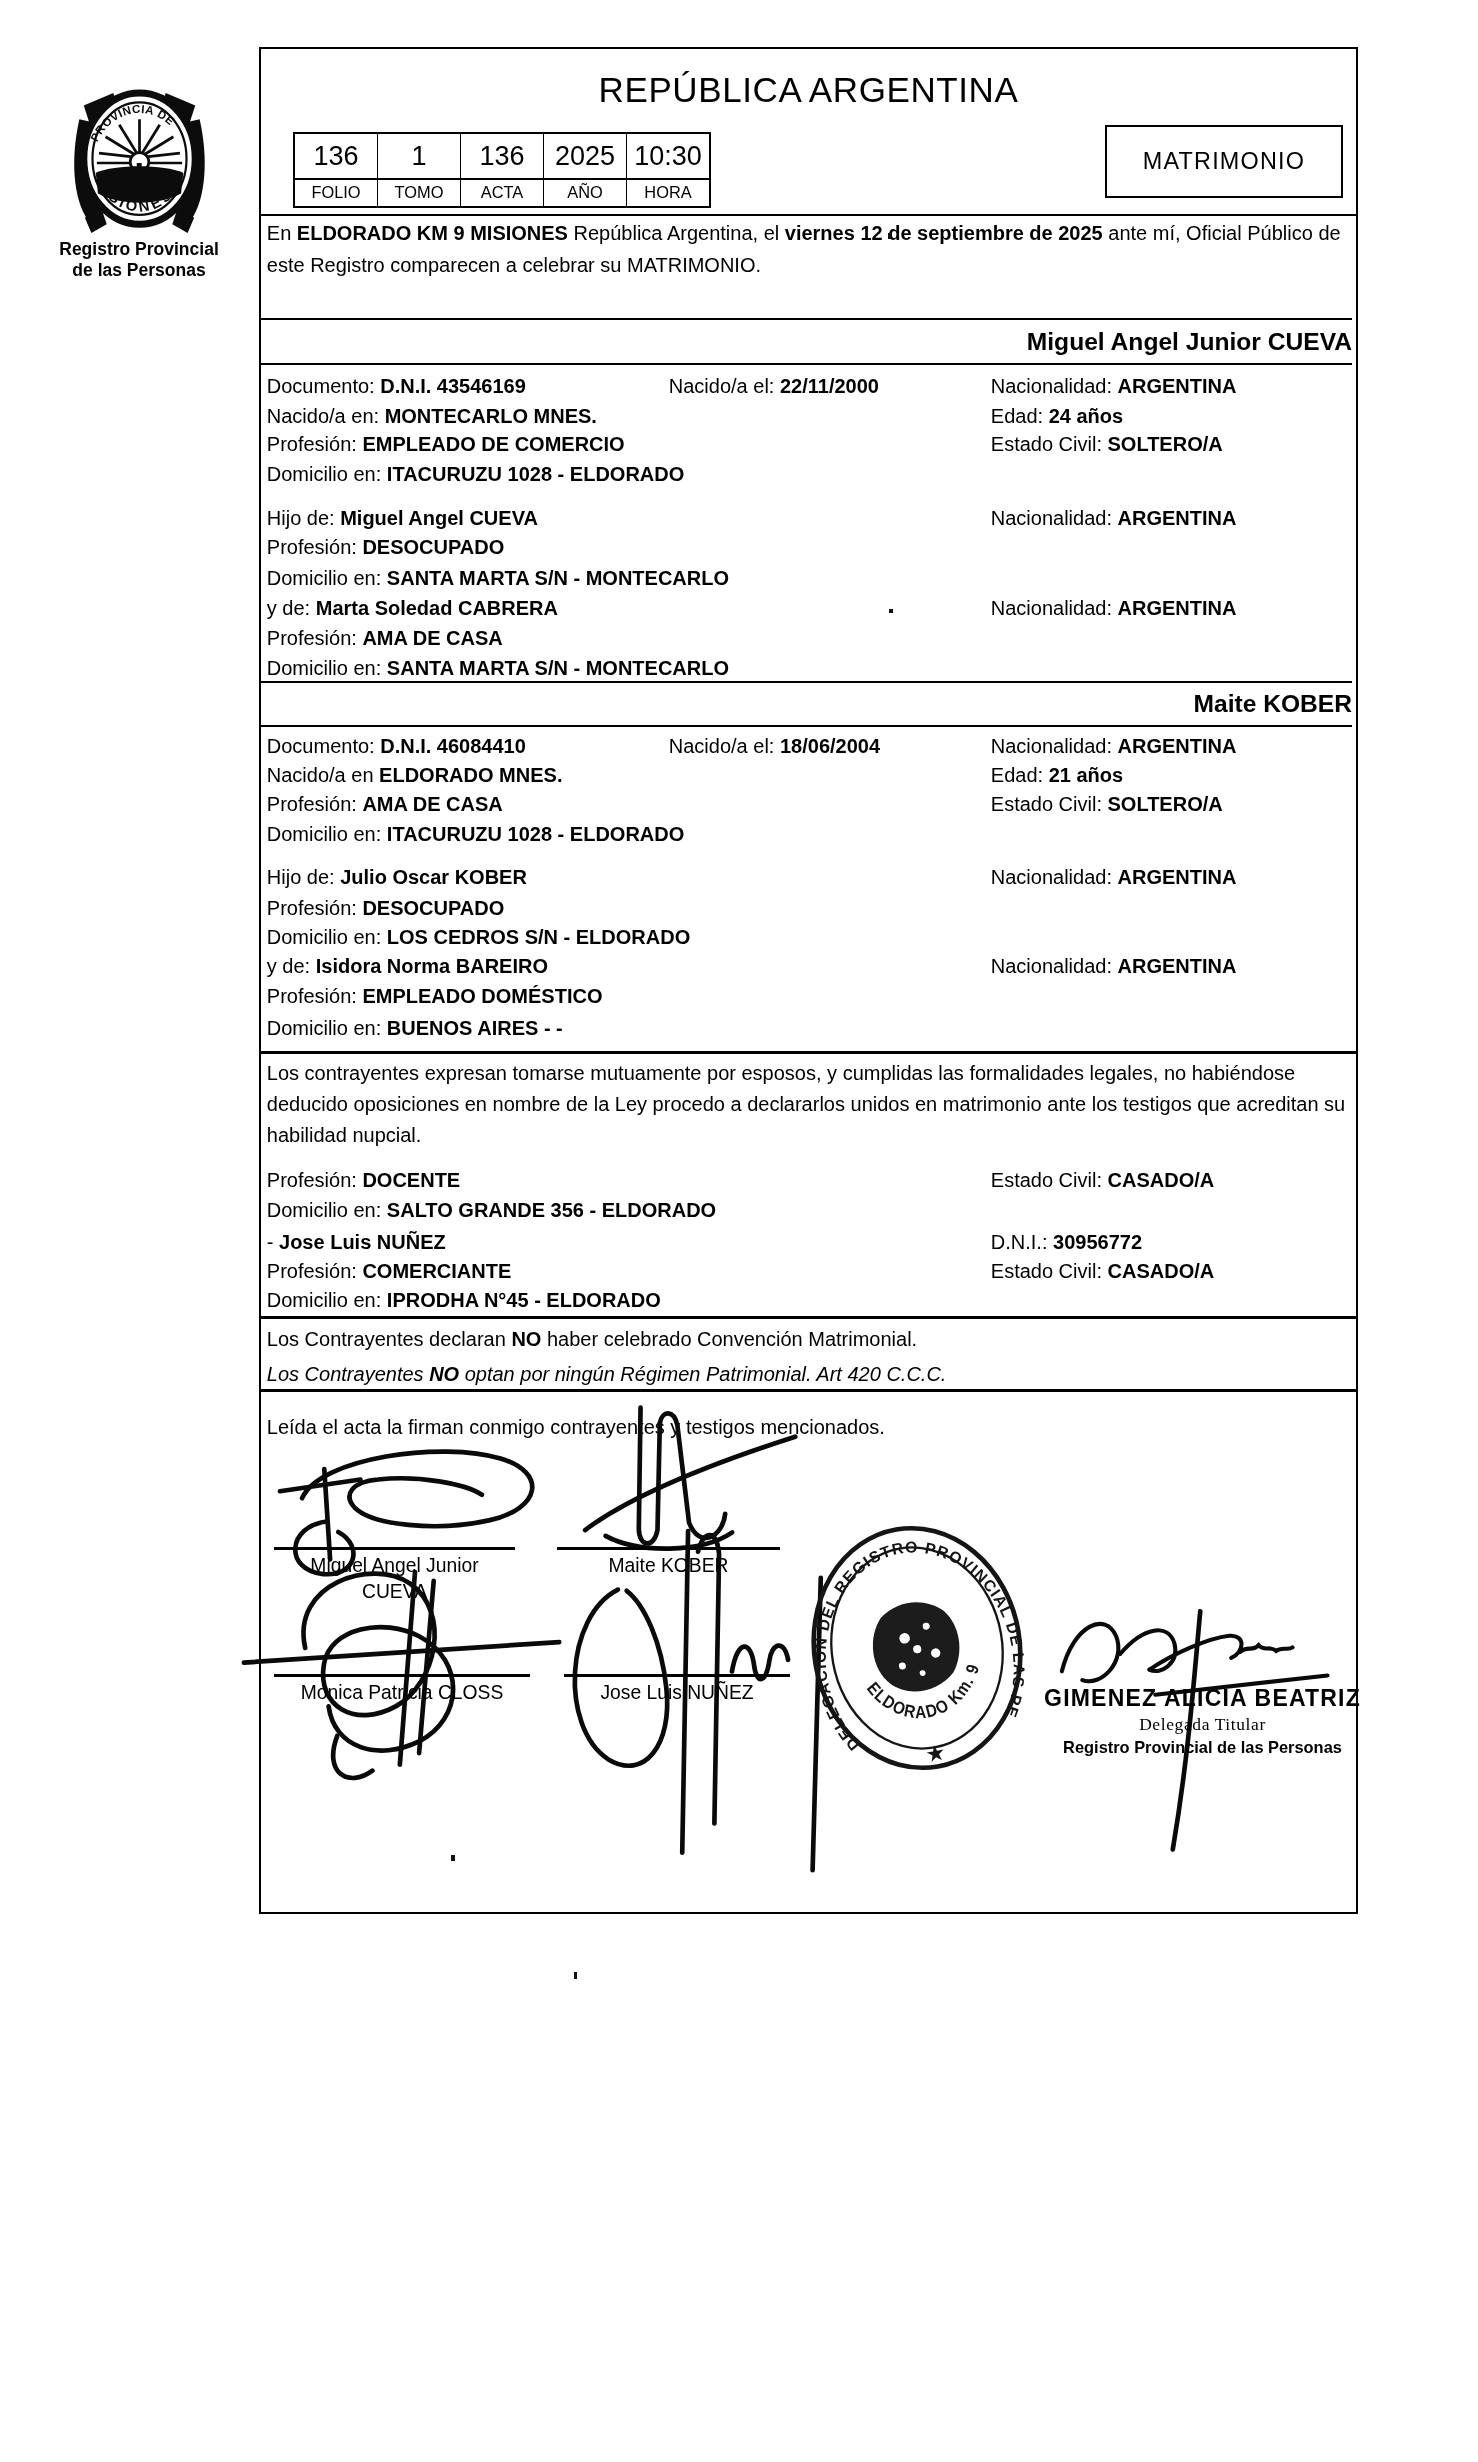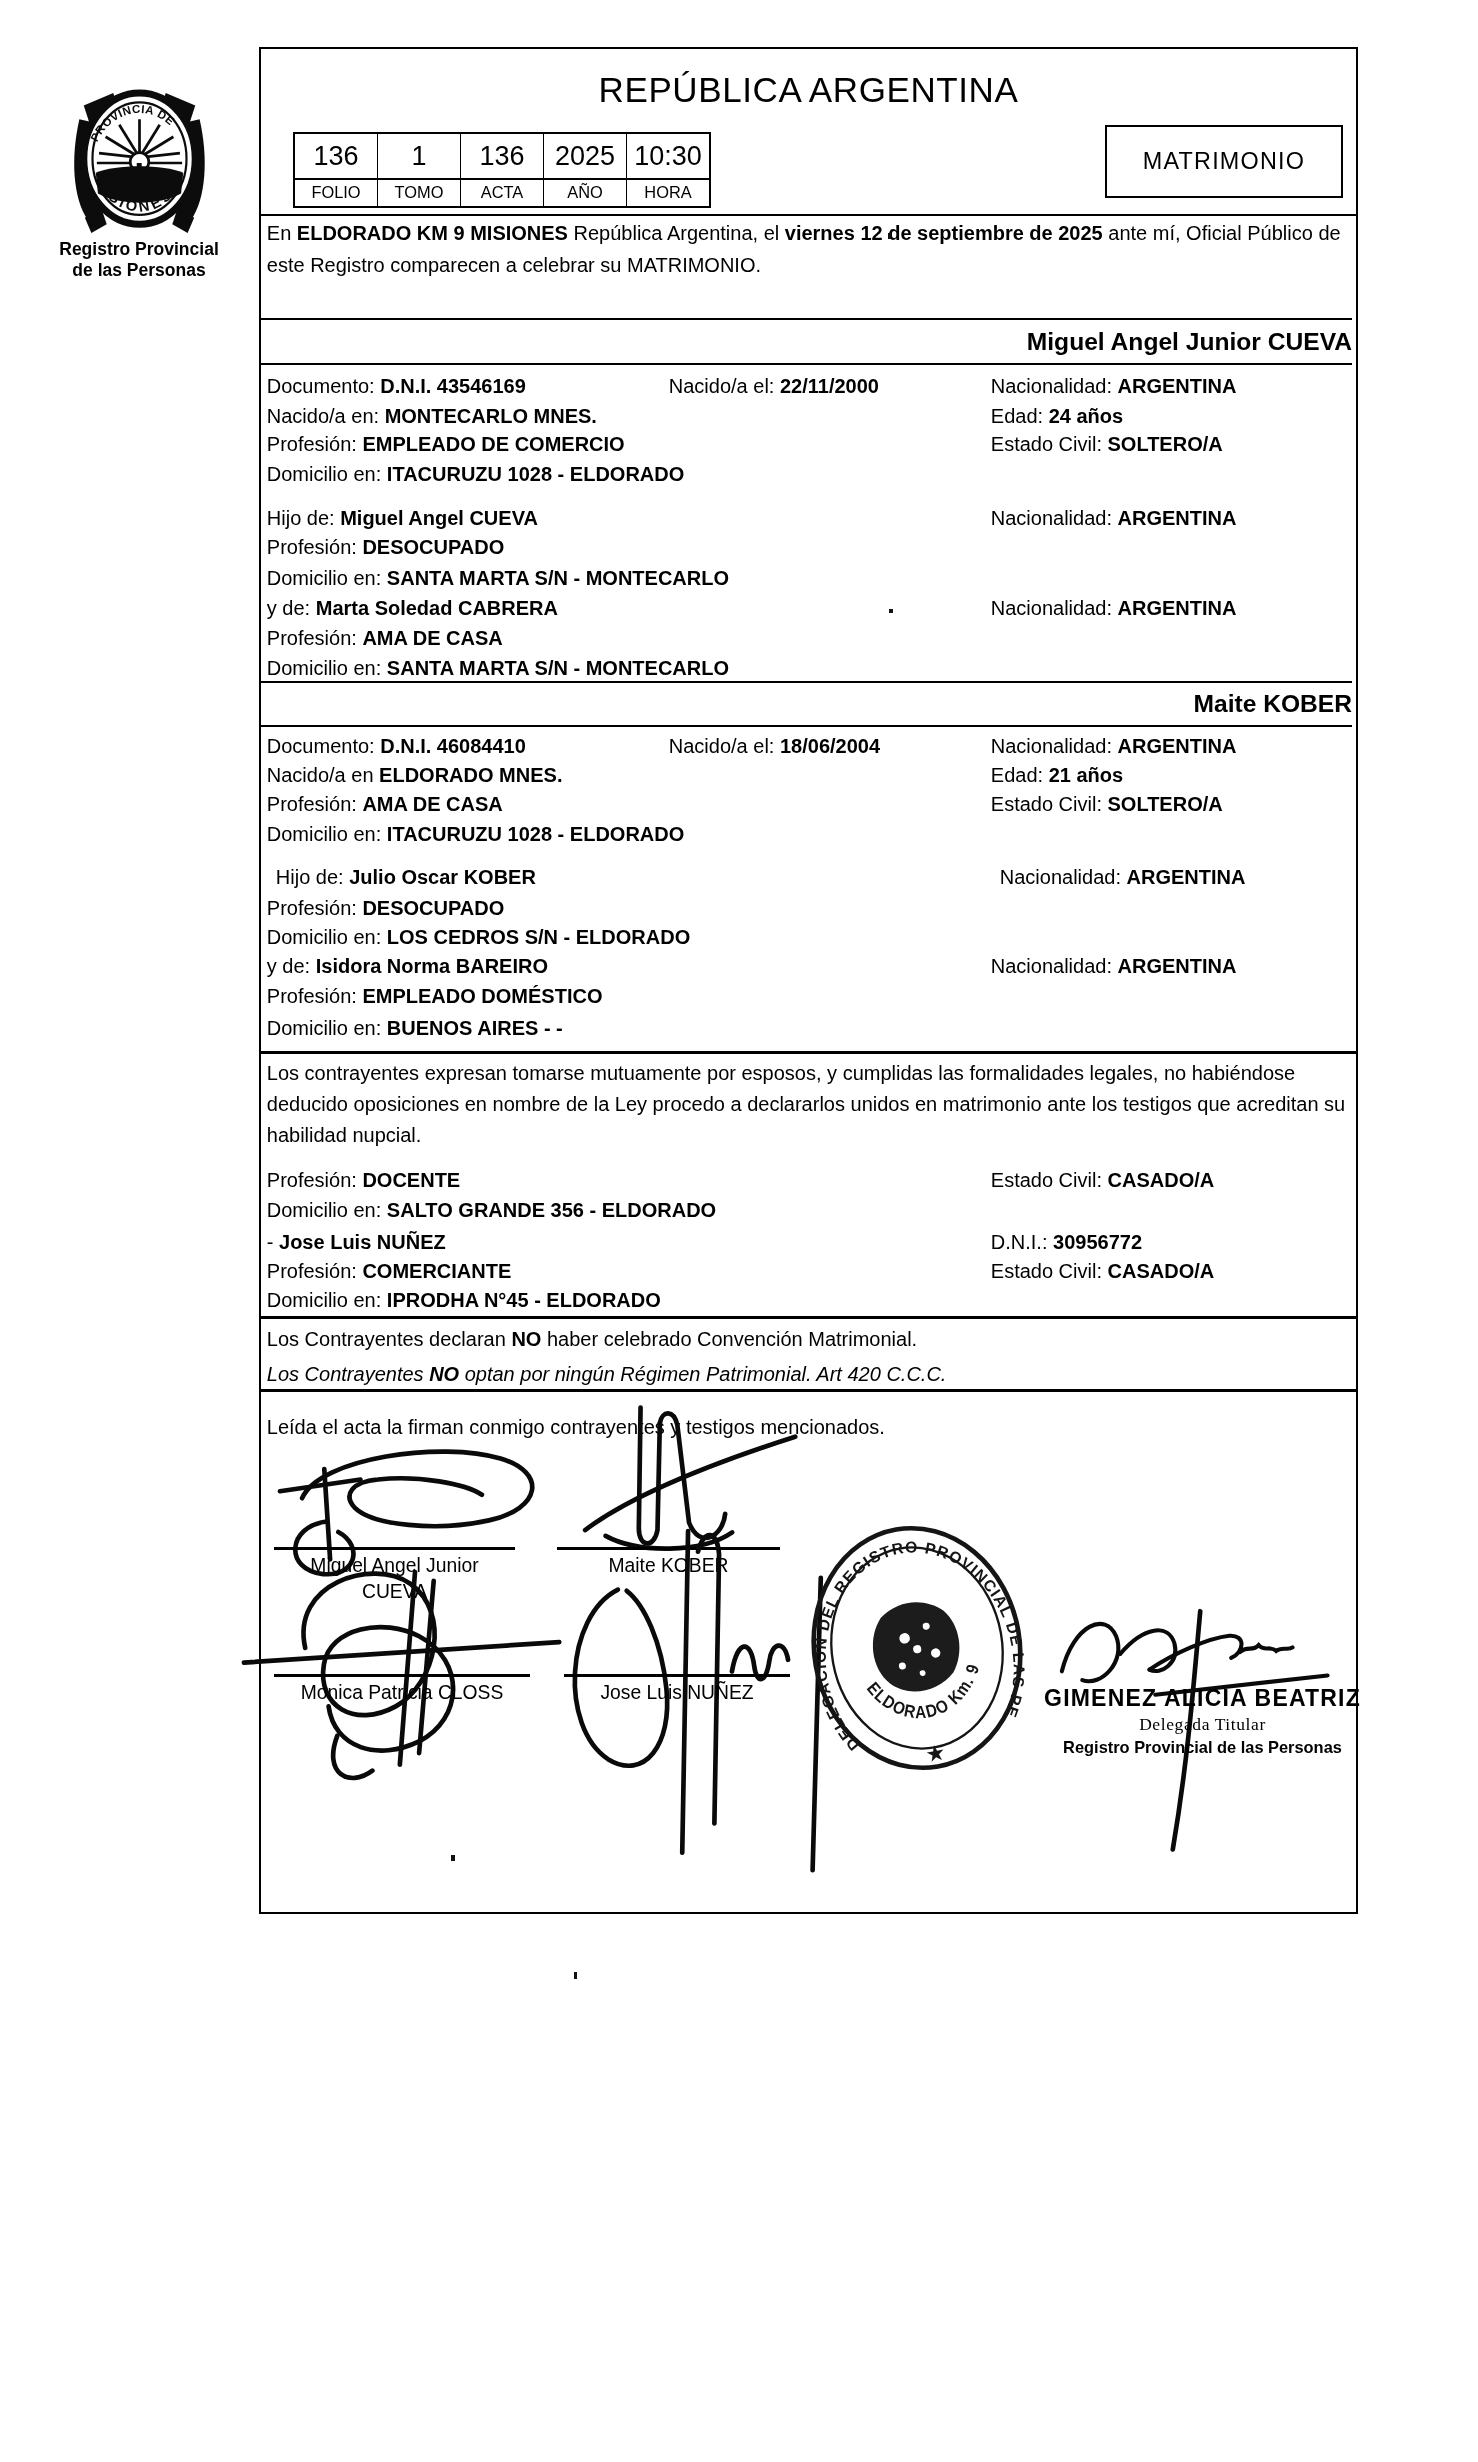--- a/index.html
+++ b/index.html
@@ -174,21 +174,21 @@
       <span class="c3"><span>Edad:</span> <span class="b">21 años</span></span>
     </div>
     <div class="abs row" style="top:741px;">
       <span>Profesión:</span> <span class="b">AMA DE CASA</span>
       <span class="c3"><span>Estado Civil:</span> <span class="b">SOLTERO/A</span></span>
     </div>
     <div class="abs row" style="top:771px;">
       <span>Domicilio en:</span> <span class="b">ITACURUZU 1028 - ELDORADO</span>
     </div>
 
-    <div class="abs row" style="top:814px;margin-left:9px;">
+    <div class="abs row" style="top:814px;">
       <span>Hijo de:</span> <span class="b">Julio Oscar KOBER</span>
       <span class="c3"><span>Nacionalidad:</span> <span class="b">ARGENTINA</span></span>
     </div>
     <div class="abs row" style="top:845px;">
       <span>Profesión:</span> <span class="b">DESOCUPADO</span>
     </div>
     <div class="abs row" style="top:874px;">
       <span>Domicilio en:</span> <span class="b">LOS CEDROS S/N - ELDORADO</span>
     </div>
     <div class="abs row" style="top:903px;">

